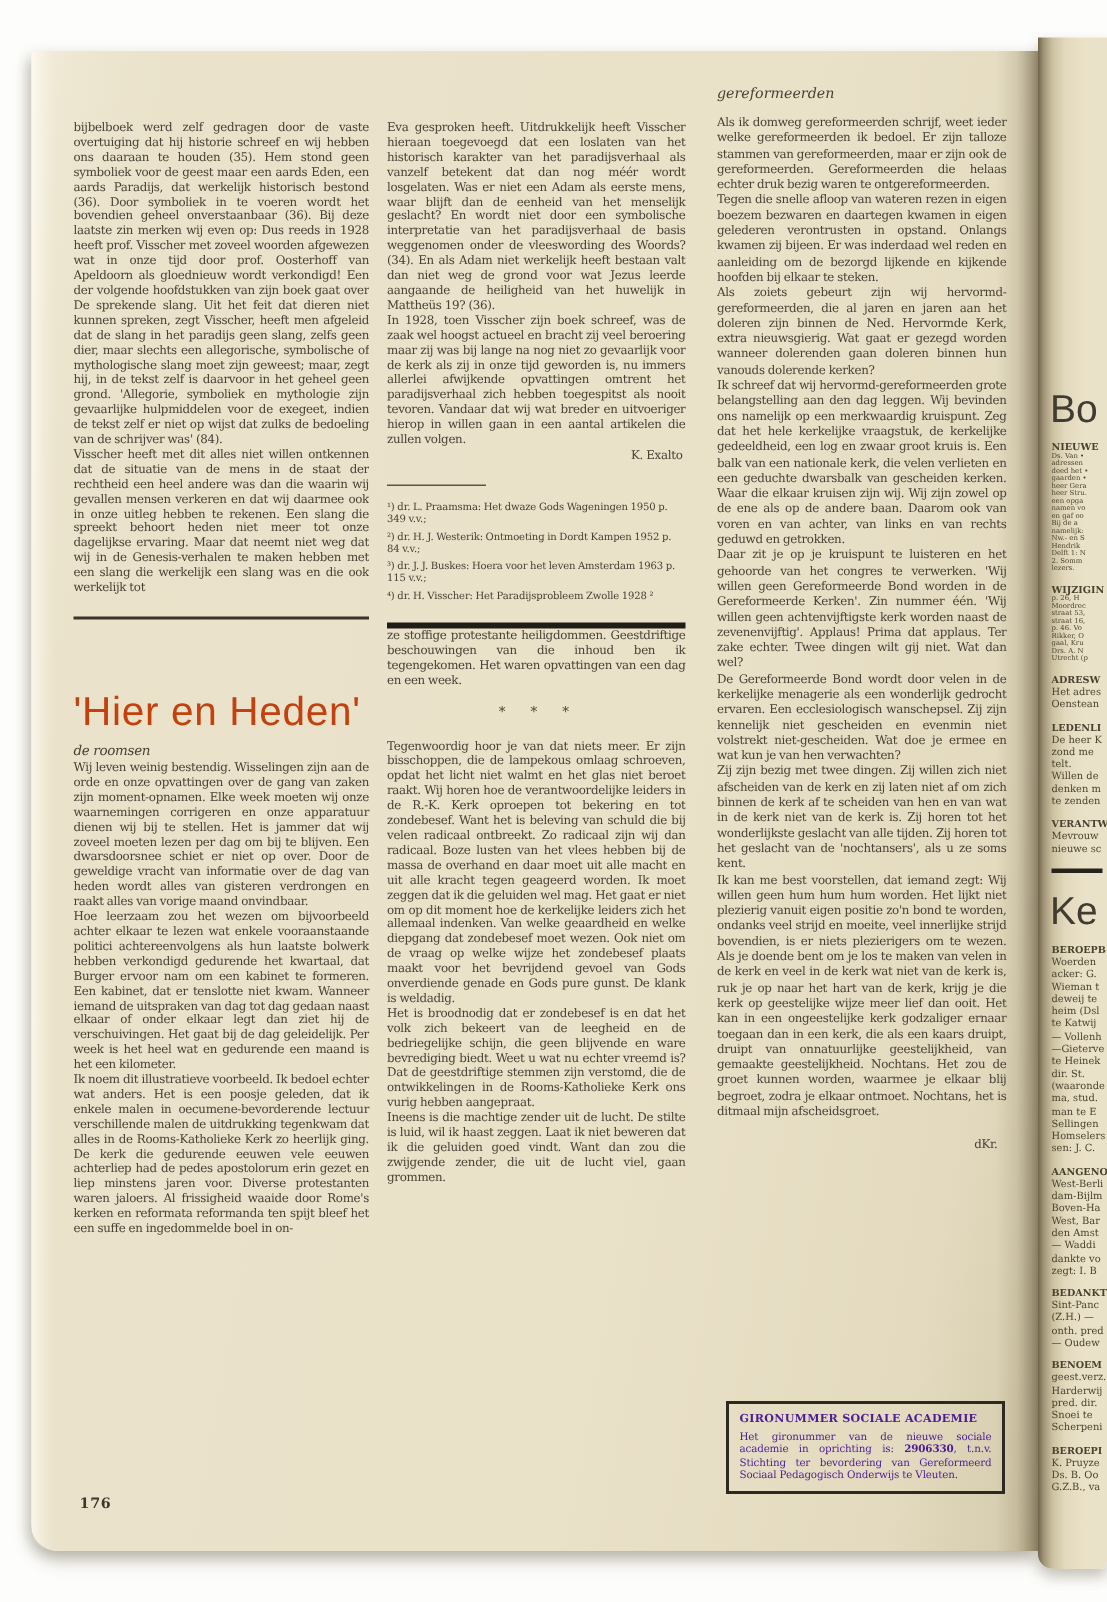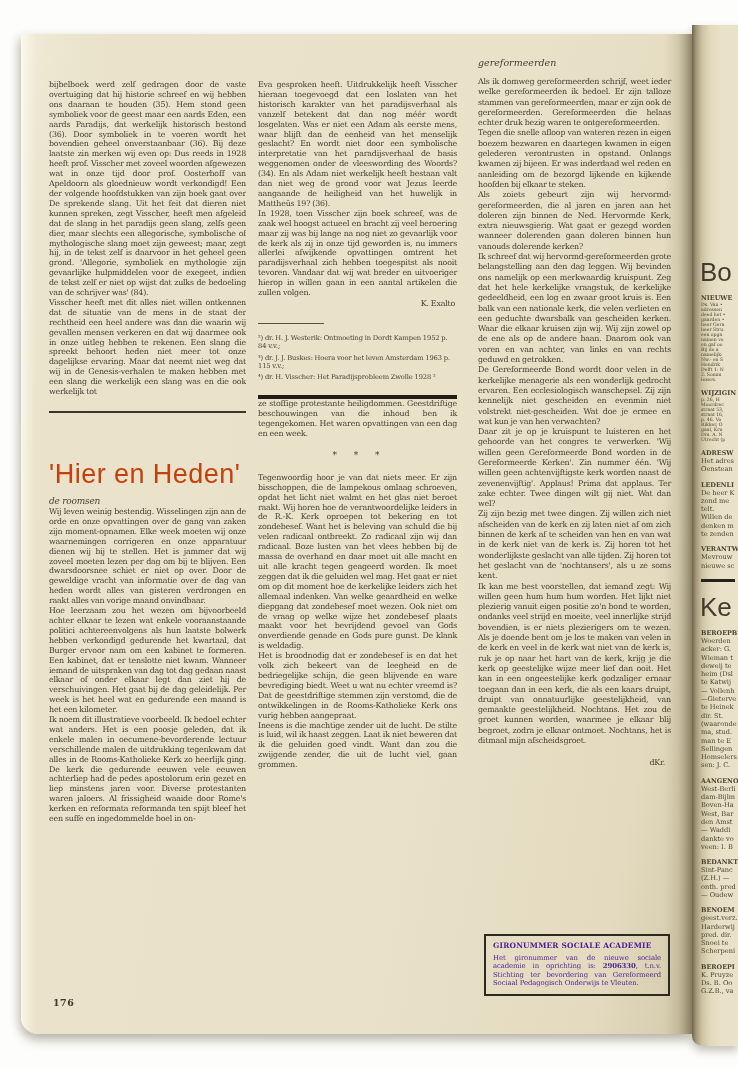--- a/index.html
+++ b/index.html
@@ -107,41 +107,42 @@
     <p class="para-gap">Hoe leerzaam zou het wezen om bijvoorbeeld achter elkaar te lezen wat enkele vooraanstaande politici achtereenvolgens als hun laatste bolwerk hebben verkondigd gedurende het kwartaal, dat Burger ervoor nam om een kabinet te formeren. Een kabinet, dat er tenslotte niet kwam. Wanneer iemand de uitspraken van dag tot dag gedaan naast elkaar of onder elkaar legt dan ziet hij de verschuivingen. Het gaat bij de dag geleidelijk. Per week is het heel wat en gedurende een maand is het een kilometer.</p>
     <p class="para-gap">Ik noem dit illustratieve voorbeeld. Ik bedoel echter wat anders. Het is een poosje geleden, dat ik enkele malen in oecumene-bevorderende lectuur verschillende malen de uitdrukking tegenkwam dat alles in de Rooms-Katholieke Kerk zo heerlijk ging. De kerk die gedurende eeuwen vele eeuwen achterliep had de pedes apostolorum erin gezet en liep minstens jaren voor. Diverse protestanten waren jaloers. Al frissigheid waaide door Rome's kerken en reformata reformanda ten spijt bleef het een suffe en ingedommelde boel in on-</p>
   </div>
 
   <div class="col col-2">
     <p>Eva gesproken heeft. Uitdrukkelijk heeft Visscher hieraan toegevoegd dat een loslaten van het historisch karakter van het paradijsverhaal als vanzelf betekent dat dan nog méér wordt losgelaten. Was er niet een Adam als eerste mens, waar blijft dan de eenheid van het menselijk geslacht? En wordt niet door een symbolische interpretatie van het paradijsverhaal de basis weggenomen onder de vleeswording des Woords? (34). En als Adam niet werkelijk heeft bestaan valt dan niet weg de grond voor wat Jezus leerde aangaande de heiligheid van het huwelijk in Mattheüs 19? (36).</p>
     <p>In 1928, toen Visscher zijn boek schreef, was de zaak wel hoogst actueel en bracht zij veel beroering maar zij was bij lange na nog niet zo gevaarlijk voor de kerk als zij in onze tijd geworden is, nu immers allerlei afwijkende opvattingen omtrent het paradijsverhaal zich hebben toegespitst als nooit tevoren. Vandaar dat wij wat breder en uitvoeriger hierop in willen gaan in een aantal artikelen die zullen volgen.</p>
     <div class="sig-line">K. Exalto</div>
     <div class="rule-short"></div>
     <div class="footnotes">
+      <p>¹) dr. L. Praamsma: Het dwaze Gods Wageningen 1950 p. 349 v.v.;</p>
       <p>²) dr. H. J. Westerik: Ontmoeting in Dordt Kampen 1952 p. 84 v.v.;</p>
       <p>³) dr. J. J. Buskes: Hoera voor het leven Amsterdam 1963 p. 115 v.v.;</p>
       <p>⁴) dr. H. Visscher: Het Paradijsprobleem Zwolle 1928 ²</p>
     </div>
     <div class="rule-thick"></div>
     <p class="cont-lower">ze stoffige protestante heiligdommen. Geestdriftige beschouwingen van die inhoud ben ik tegengekomen. Het waren opvattingen van een dag en een week.</p>
     <div class="stars">* * *</div>
     <p>Tegenwoordig hoor je van dat niets meer. Er zijn bisschoppen, die de lampekous omlaag schroeven, opdat het licht niet walmt en het glas niet beroet raakt. Wij horen hoe de verantwoordelijke leiders in de R.-K. Kerk oproepen tot bekering en tot zondebesef. Want het is beleving van schuld die bij velen radicaal ontbreekt. Zo radicaal zijn wij dan radicaal. Boze lusten van het vlees hebben bij de massa de overhand en daar moet uit alle macht en uit alle kracht tegen geageerd worden. Ik moet zeggen dat ik die geluiden wel mag. Het gaat er niet om op dit moment hoe de kerkelijke leiders zich het allemaal indenken. Van welke geaardheid en welke diepgang dat zondebesef moet wezen. Ook niet om de vraag op welke wijze het zondebesef plaats maakt voor het bevrijdend gevoel van Gods onverdiende genade en Gods pure gunst. De klank is weldadig.</p>
     <p class="para-h">Het is broodnodig dat er zondebesef is en dat het volk zich bekeert van de leegheid en de bedriegelijke schijn, die geen blijvende en ware bevrediging biedt. Weet u wat nu echter vreemd is? Dat de geestdriftige stemmen zijn verstomd, die de ontwikkelingen in de Rooms-Katholieke Kerk ons vurig hebben aangepraat.</p>
     <p>Ineens is die machtige zender uit de lucht. De stilte is luid, wil ik haast zeggen. Laat ik niet beweren dat ik die geluiden goed vindt. Want dan zou die zwijgende zender, die uit de lucht viel, gaan grommen.</p>
   </div>
 
   <div class="col col-3">
     <div class="ger-heading">gereformeerden</div>
     <div class="ger-paras">
       <p>Als ik domweg gereformeerden schrijf, weet ieder welke gereformeerden ik bedoel. Er zijn talloze stammen van gereformeerden, maar er zijn ook de gereformeerden. Gereformeerden die helaas echter druk bezig waren te ontgereformeerden.</p>
       <p>Tegen die snelle afloop van wateren rezen in eigen boezem bezwaren en daartegen kwamen in eigen gelederen verontrusten in opstand. Onlangs kwamen zij bijeen. Er was inderdaad wel reden en aanleiding om de bezorgd lijkende en kijkende hoofden bij elkaar te steken.</p>
       <p>Als zoiets gebeurt zijn wij hervormd-gereformeerden, die al jaren en jaren aan het doleren zijn binnen de Ned. Hervormde Kerk, extra nieuwsgierig. Wat gaat er gezegd worden wanneer dolerenden gaan doleren binnen hun vanouds dolerende kerken?</p>
       <p>Ik schreef dat wij hervormd-gereformeerden grote belangstelling aan den dag leggen. Wij bevinden ons namelijk op een merkwaardig kruispunt. Zeg dat het hele kerkelijke vraagstuk, de kerkelijke gedeeldheid, een log en zwaar groot kruis is. Een balk van een nationale kerk, die velen verlieten en een geduchte dwarsbalk van gescheiden kerken. Waar die elkaar kruisen zijn wij. Wij zijn zowel op de ene als op de andere baan. Daarom ook van voren en van achter, van links en van rechts geduwd en getrokken.</p>
+      <p>Daar zit je op je kruispunt te luisteren en het gehoorde van het congres te verwerken. 'Wij willen geen Gereformeerde Bond worden in de Gereformeerde Kerken'. Zin nummer één. 'Wij willen geen achtenvijftigste kerk worden naast de zevenenvijftig'. Applaus! Prima dat applaus. Ter zake echter. Twee dingen wilt gij niet. Wat dan wel?</p>
       <p>De Gereformeerde Bond wordt door velen in de kerkelijke menagerie als een wonderlijk gedrocht ervaren. Een ecclesiologisch wanschepsel. Zij zijn kennelijk niet gescheiden en evenmin niet volstrekt niet-gescheiden. Wat doe je ermee en wat kun je van hen verwachten?</p>
-      <p>Daar zit je op je kruispunt te luisteren en het gehoorde van het congres te verwerken. 'Wij willen geen Gereformeerde Bond worden in de Gereformeerde Kerken'. Zin nummer één. 'Wij willen geen achtenvijftigste kerk worden naast de zevenenvijftig'. Applaus! Prima dat applaus. Ter zake echter. Twee dingen wilt gij niet. Wat dan wel?</p>
       <p>Zij zijn bezig met twee dingen. Zij willen zich niet afscheiden van de kerk en zij laten niet af om zich binnen de kerk af te scheiden van hen en van wat in de kerk niet van de kerk is. Zij horen tot het wonderlijkste geslacht van alle tijden. Zij horen tot het geslacht van de 'nochtansers', als u ze soms kent.</p>
       <p>Ik kan me best voorstellen, dat iemand zegt: Wij willen geen hum hum hum worden. Het lijkt niet plezierig vanuit eigen positie zo'n bond te worden, ondanks veel strijd en moeite, veel innerlijke strijd bovendien, is er niets plezierigers om te wezen. Als je doende bent om je los te maken van velen in de kerk en veel in de kerk wat niet van de kerk is, ruk je op naar het hart van de kerk, krijg je die kerk op geestelijke wijze meer lief dan ooit. Het kan in een ongeestelijke kerk godzaliger ernaar toegaan dan in een kerk, die als een kaars druipt, druipt van onnatuurlijke geestelijkheid, van gemaakte geestelijkheid. Nochtans. Het zou de groet kunnen worden, waarmee je elkaar blij begroet, zodra je elkaar ontmoet. Nochtans, het is ditmaal mijn afscheidsgroet.</p>
     </div>
     <div class="sig-dkr">dKr.</div>
   </div>
 
   <div class="giro-box">
     <div class="giro-title">GIRONUMMER SOCIALE ACADEMIE</div>
     <div class="giro-text"><span>Het gironummer van de nieuwe sociale academie in oprichting is: </span><span class="num">2906330</span><span>, t.n.v. Stichting ter bevordering van Gereformeerd Sociaal Pedagogisch Onderwijs te Vleuten.</span></div>
   </div>
@@ -211,21 +212,21 @@
         <div class="rp-s">Homselers</div>
         <div class="rp-s">sen: J. C.</div>
         <div class="rp-h">AANGENO</div>
         <div class="rp-s">West-Berli</div>
         <div class="rp-s">dam-Bijlm</div>
         <div class="rp-s">Boven-Ha</div>
         <div class="rp-s">West, Bar</div>
         <div class="rp-s">den Amst</div>
         <div class="rp-s">— Waddi</div>
         <div class="rp-s">dankte vo</div>
-        <div class="rp-s">veen: I. B</div>
+        <div class="rp-s">zegt: I. B</div>
         <div class="rp-h">BEDANKT</div>
         <div class="rp-s">Sint-Panc</div>
         <div class="rp-s">(Z.H.) —</div>
         <div class="rp-s">onth. pred</div>
         <div class="rp-s">— Oudew</div>
         <div class="rp-h">BENOEM</div>
         <div class="rp-s">geest.verz.</div>
         <div class="rp-s">Harderwij</div>
         <div class="rp-s">pred. dir.</div>
         <div class="rp-s">Snoei te</div>

